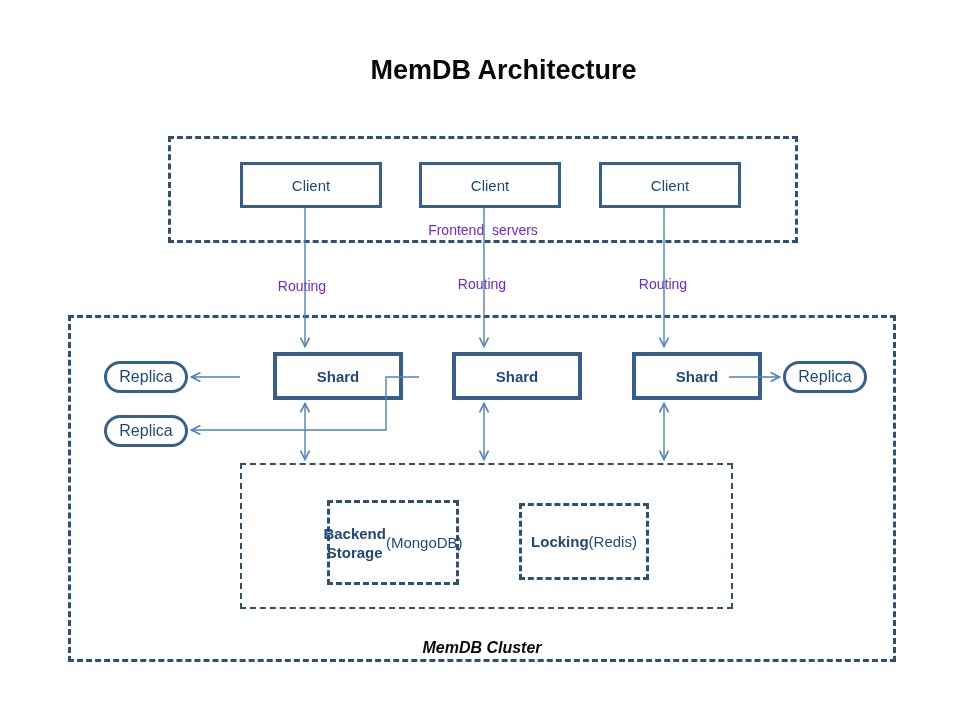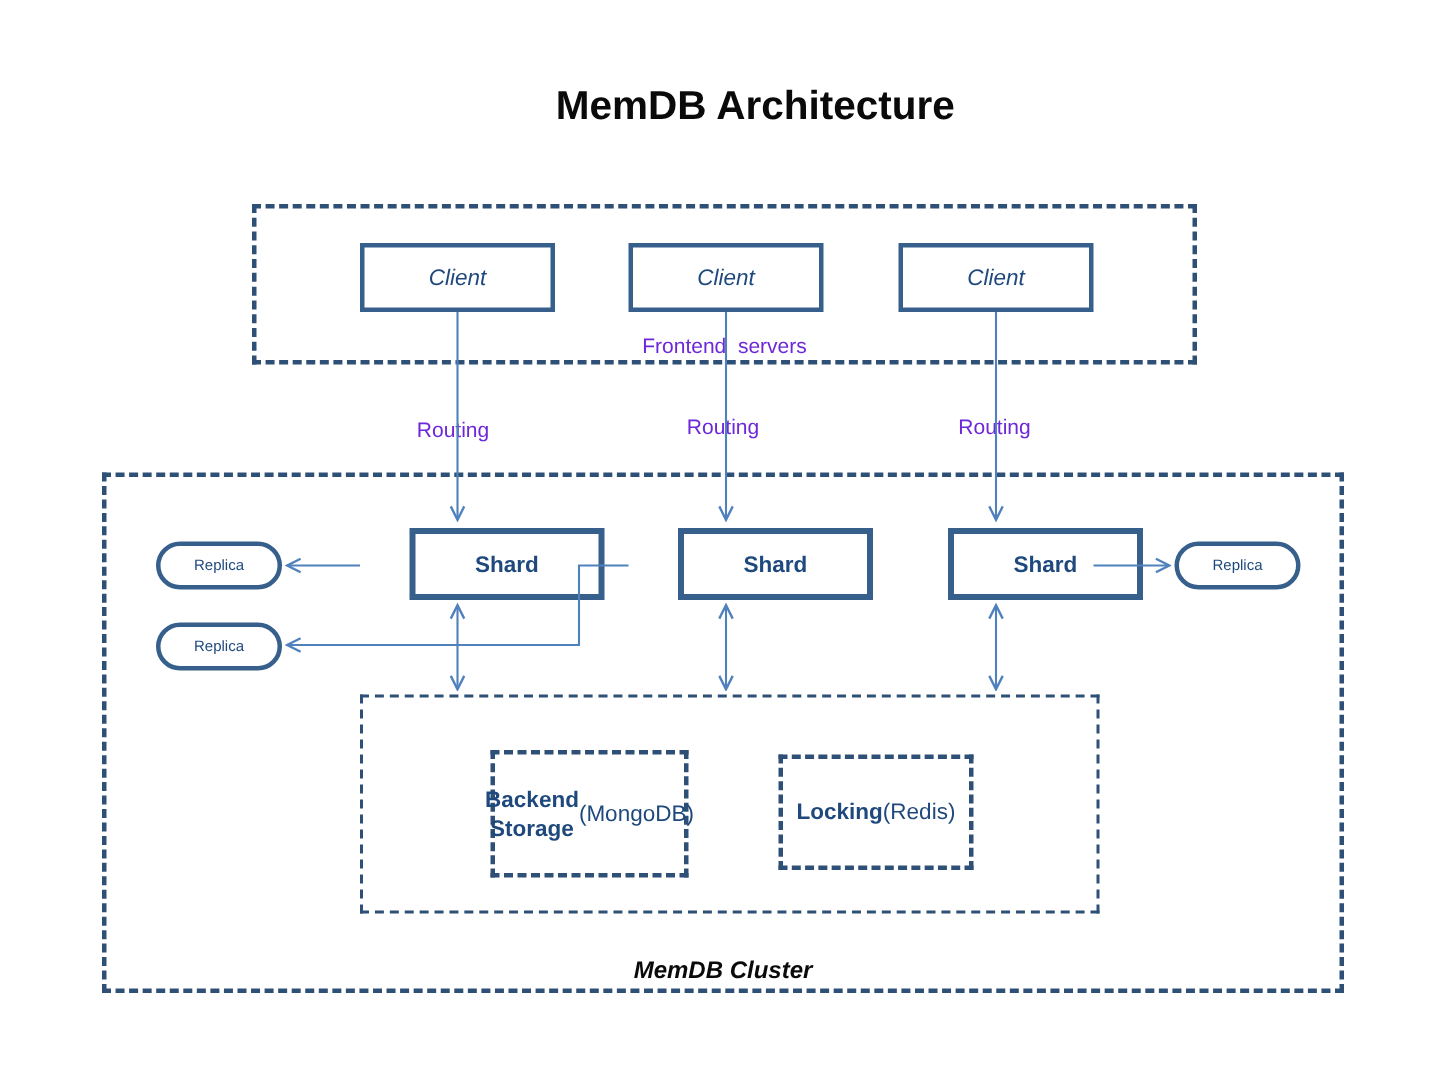--- a/index.html
+++ b/index.html
@@ -17,23 +17,23 @@
   .group-frame{border:3px dashed #2e5077;background:transparent;}
   #frontend-box{left:168px;top:136px;width:630px;height:107px;}
   #cluster-box{left:68px;top:315px;width:828px;height:347px;}
   #services-box{left:240px;top:463px;width:493px;height:146px;border-width:2px;}
   
   .node{
     border:3px solid #365f8c;background:#ffffff;color:#1f497d;
     display:flex;align-items:center;justify-content:center;
     font-size:15px;
   }
-  .client{width:130px;height:46px;top:162px;font-style:italic;}
+  .client{width:142px;height:46px;top:162px;}
   .shard{width:130px;height:48px;top:352px;border-width:4px;font-weight:bold;margin-left:33px;}
-  .replica{width:84px;height:32px;font-size:10px;border-radius:16px;}
+  .replica{width:84px;height:32px;font-size:16px;border-radius:16px;}
   
   .svc{
     border:3px dashed #2e5077;background:#ffffff;color:#1f497d;
     display:flex;flex-direction:row;align-items:center;justify-content:center;
     text-align:center;font-size:15px;line-height:19px;
   }
   .svc .svc-title{font-weight:bold;max-width:92px;}
   .svc .svc-sub{font-weight:normal;}
   
   .flabel{color:#6d28d9;font-size:14px;text-align:center;white-space:pre;}

